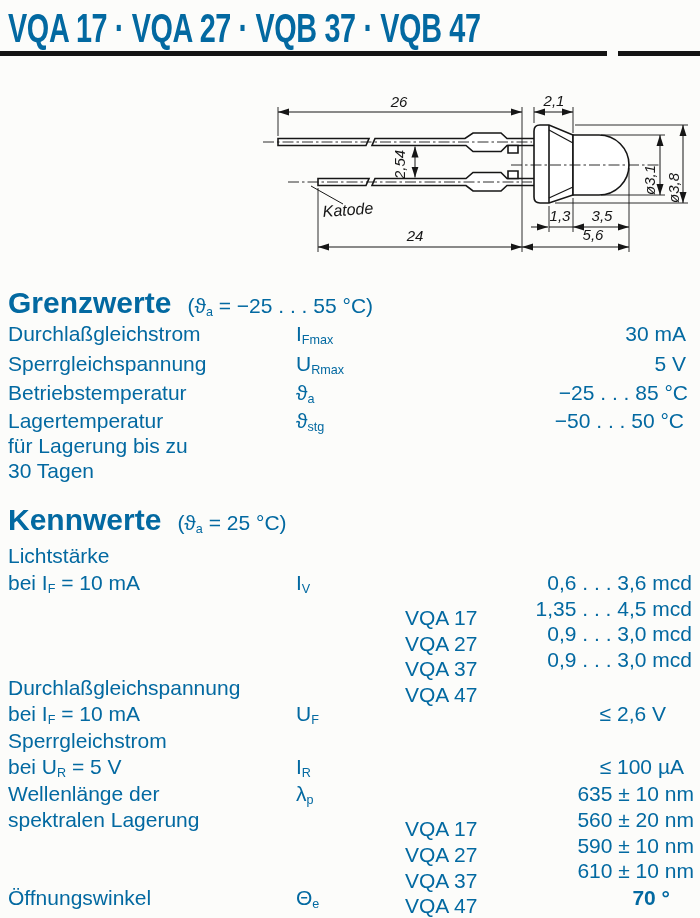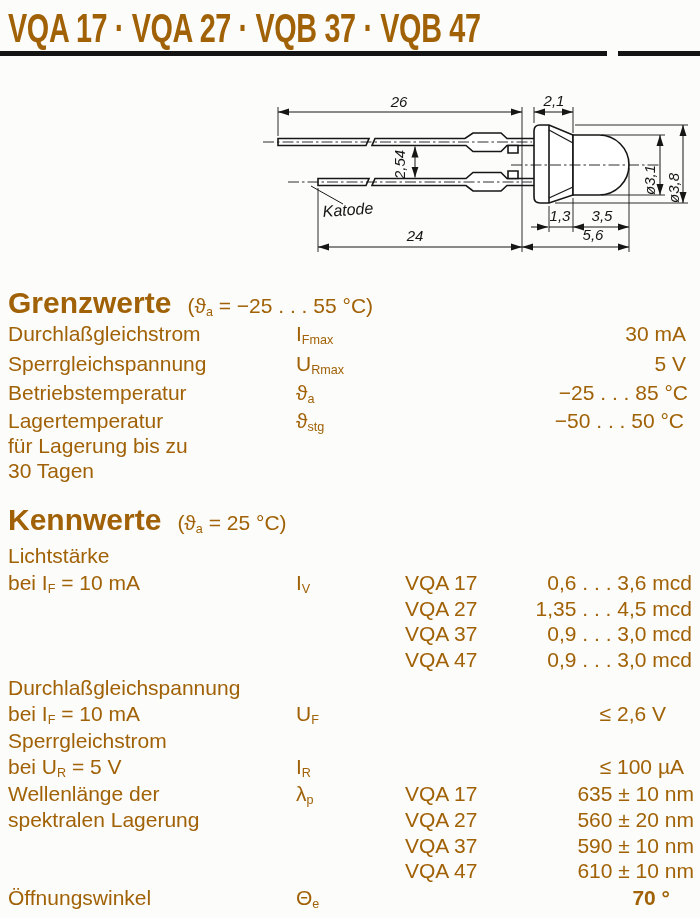--- a/index.html
+++ b/index.html
@@ -1,31 +1,31 @@
 <!DOCTYPE html>
 <html><head>
 <meta charset="utf-8">
 <style>
   html,body{margin:0;padding:0;background:#ffffff;}
   .page{
     position:relative;width:700px;height:918px;background:#fcfcfa;
-    font-family:"Liberation Sans",sans-serif;color:#a16207;overflow:hidden;
+    font-family:"Liberation Sans",sans-serif;color:#0369a1;overflow:hidden;
   }
   .title{
     position:absolute;left:8px;top:6px;font-size:40px;font-weight:bold;
     letter-spacing:-0.5px;transform:scaleX(.72);transform-origin:left top;white-space:nowrap;
   }
   .rule{
     position:absolute;left:0;top:51px;width:700px;height:5px;
     background:linear-gradient(90deg,#141414 0,#141414 607px,transparent 607px,transparent 618px,#141414 618px,#141414 100%);
   }
   .line{position:absolute;left:0;width:700px;height:27px;font-size:21px;white-space:nowrap;}
   .lbl{position:absolute;left:8px;}
   .sym{position:absolute;left:296px;}
-  .dev{position:absolute;left:405px;}
+  .dev{position:absolute;left:405px;margin-top:35px;}
   .val{position:absolute;right:12px;}
   .rA{right:14px}.rB{right:8px}.rC{right:34px}.rD{right:16px}.rE{right:30px}.rF{right:6px}
   .h{font-weight:bold;font-size:30px;}
   .cond{margin-left:16px;}
   .b{font-weight:bold;}
   sub{font-size:.6em;vertical-align:-0.24em;line-height:0;letter-spacing:0;}
   .drawing{position:absolute;left:255px;top:82px;width:445px;height:195px;}
   .drawing text{font-family:"Liberation Sans",sans-serif;font-style:italic;font-size:15px;fill:#161616;text-anchor:middle;}
 </style>
 </head>

